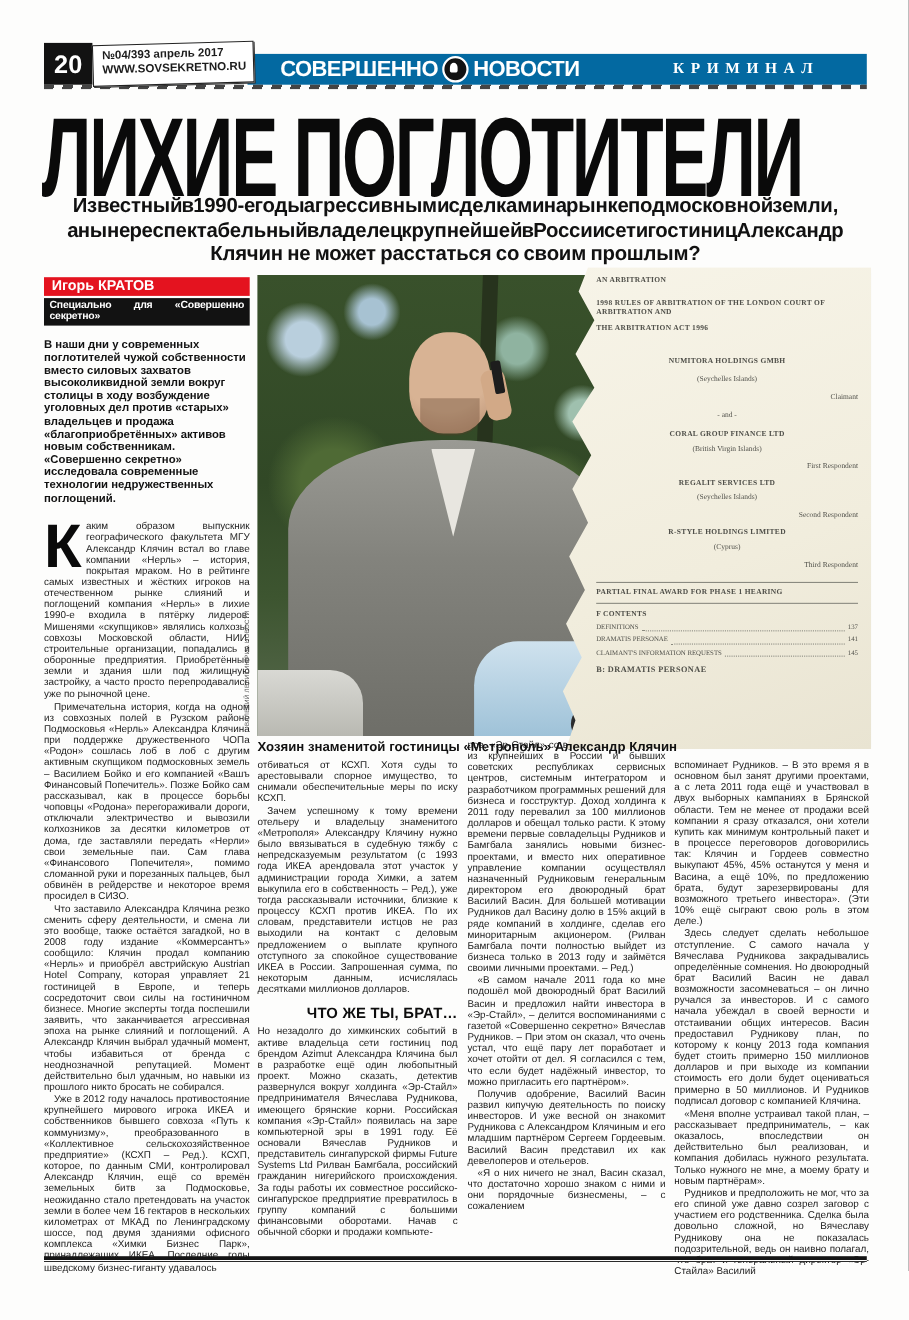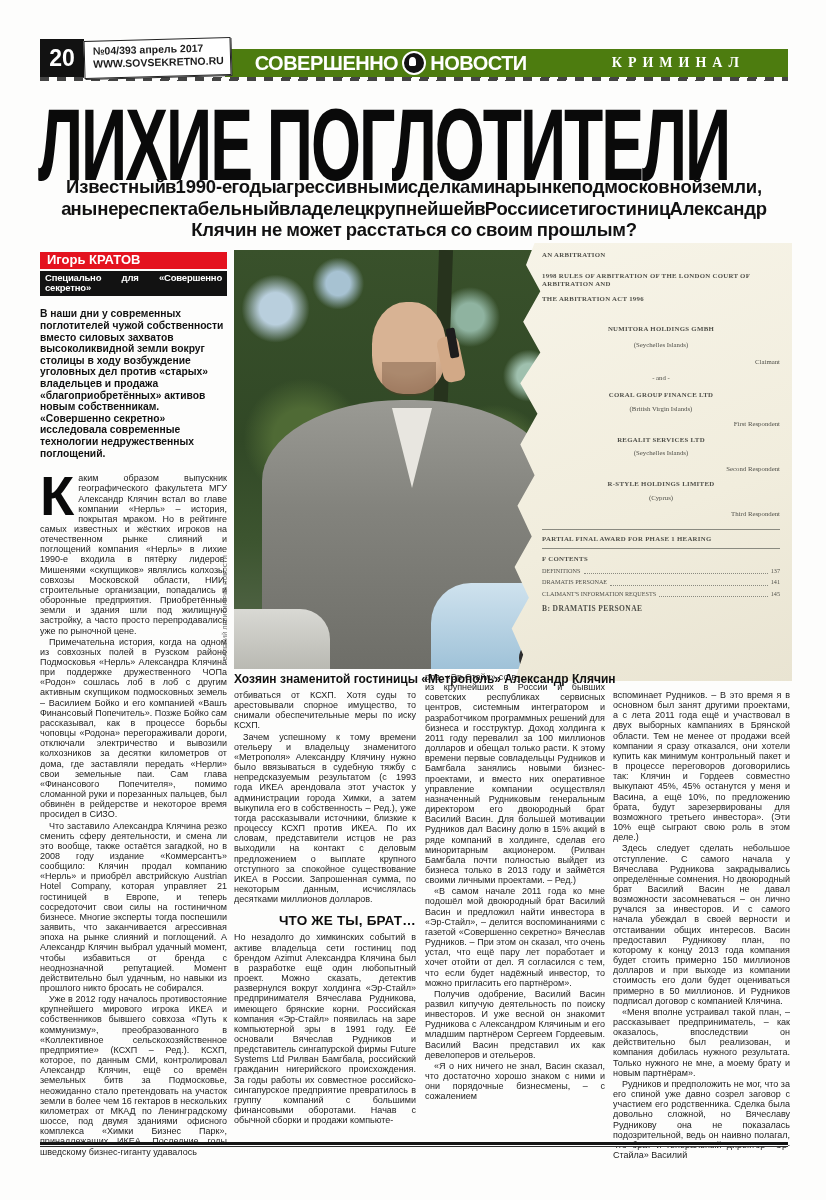--- a/index.html
+++ b/index.html
@@ -6,21 +6,21 @@
   .page{position:relative;width:826px;height:1200px;background:#fdfdfc;margin:0 auto;
         font-family:"Liberation Sans",sans-serif;color:#1c1c1c;overflow:hidden;}
 
   
   .hdr{position:absolute;left:40px;top:39px;width:748px;height:38px;display:flex;align-items:stretch;}
   .hdr-page{background:#121212;color:#fff;font-weight:bold;font-size:23px;display:flex;
             align-items:center;justify-content:center;width:44px;flex:0 0 44px;}
   .hdr-issue{background:#fff;border:1px solid #222;flex:0 0 128px;padding:3px 6px 0 8px;
              transform:rotate(-1.6deg);z-index:2;font-weight:bold;font-size:10.5px;line-height:13px;
              box-shadow:1px 1px 0 #333;}
-  .hdr-bar{background:#4d7c0f;flex:1;display:flex;align-items:center;margin-left:-6px;padding-left:30px;margin-top:10px;}
+  .hdr-bar{background:#0369a1;flex:1;display:flex;align-items:center;margin-left:-6px;padding-left:30px;margin-top:10px;}
   .masthead{color:#fff;font-weight:bold;font-size:20px;letter-spacing:-0.5px;display:flex;align-items:center;white-space:nowrap;}
   .emblem{width:20px;height:20px;border:2px solid #fff;border-radius:50%;margin:0 4px;position:relative;background:#121212;}
   .emblem::after{content:"";position:absolute;left:5px;top:4px;width:7px;height:9px;background:#fff;border-radius:50% 50% 20% 20%;}
   .hdr-section{color:#fff;font-weight:bold;font-size:14px;letter-spacing:6px;margin-left:85px;white-space:nowrap;font-family:Liberation Serif, serif;}
   .hdr-rough{position:absolute;left:40px;top:77px;width:748px;height:4px;
              background:repeating-linear-gradient(100deg,#161616 0 9px,transparent 9px 17px);opacity:.8;}
 
   
   .headline{position:absolute;left:38px;top:86px;width:752px;overflow:visible;white-space:nowrap;}
   .headline span{display:inline-block;font-weight:bold;font-size:63px;letter-spacing:-2px;

